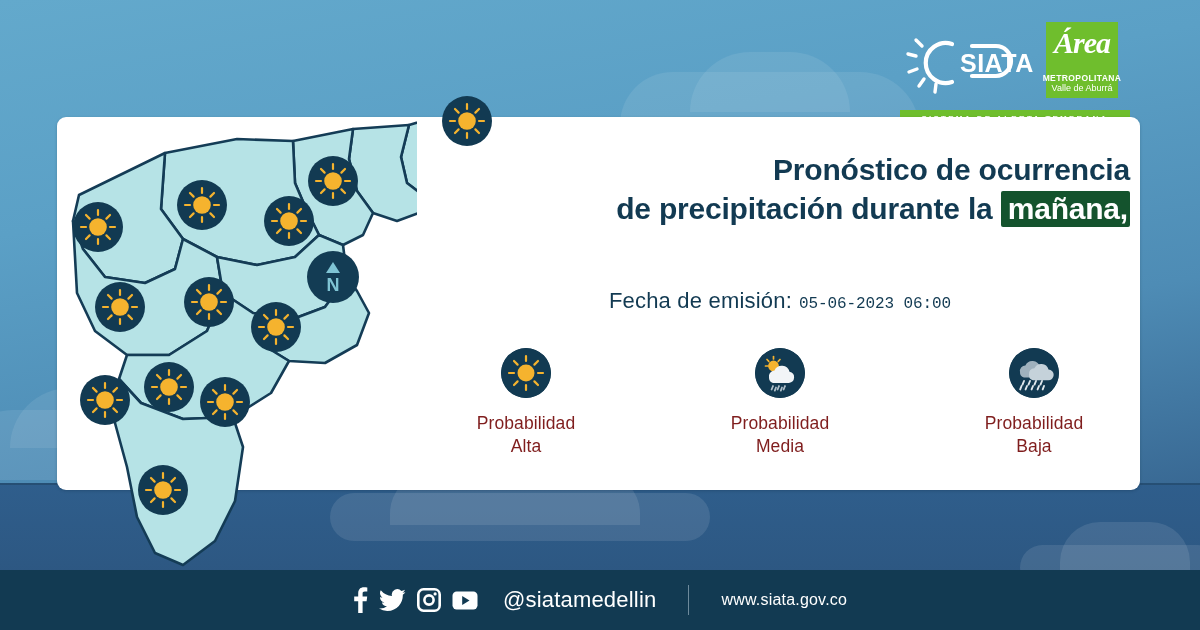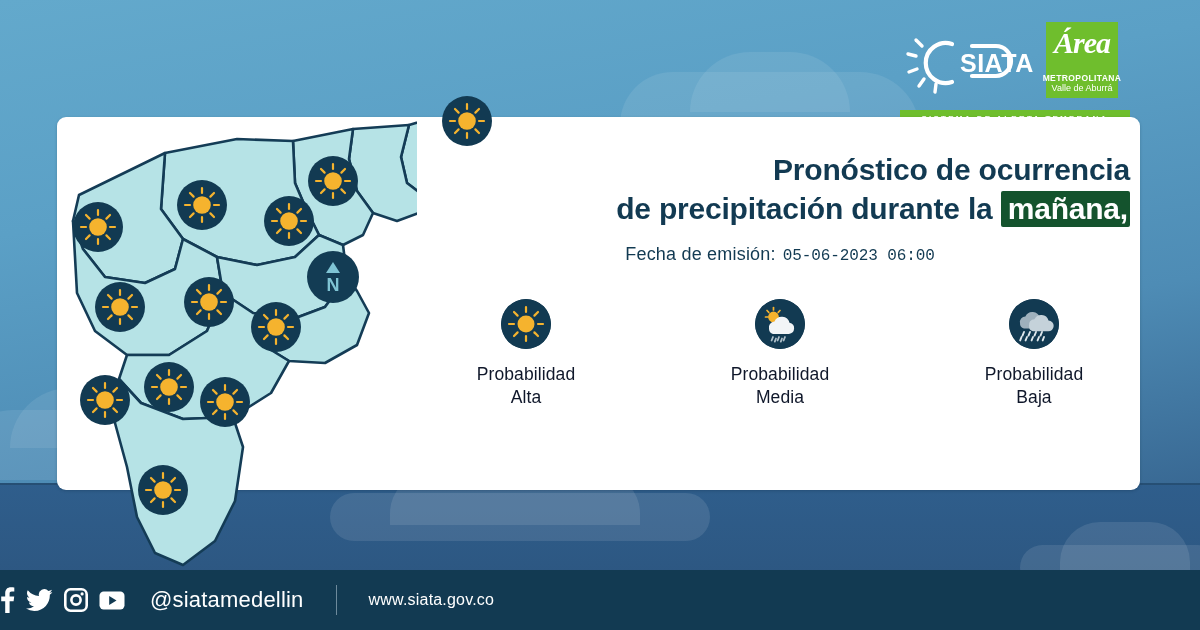--- a/index.html
+++ b/index.html
@@ -84,36 +84,36 @@
     margin:0;
   }
   .title .hl{
     background:#14532d;color:#ffffff;padding:2px 2px 3px 7px;border-radius:2px;
     display:inline-block;line-height:31px;
   }
   .datewrap{
     text-align:center;margin-top:16px;color:#123a52;
     display:flex;align-items:baseline;justify-content:center;gap:7px;
   }
-  .date-label{font-size:18px;letter-spacing:.2px;}
+  .date-label{font-size:22px;letter-spacing:.2px;margin-top:44px;}
   .date-value{font-size:16px;letter-spacing:-.1px;font-family:Liberation Mono, monospace;}
 
   .legend{
     display:flex;justify-content:center;gap:94px;margin-top:34px;
   }
   .legend-item{display:flex;flex-direction:column;align-items:center;width:160px;}
   .legend-icon{width:50px;height:50px;border-radius:50%;background:#123a52;margin-bottom:14px;}
   .legend-label{
-    text-align:center;color:#0f172a;font-size:17.5px;line-height:23px;letter-spacing:.1px;
+    text-align:center;color:#7f1d1d;font-size:17.5px;line-height:23px;letter-spacing:.1px;
   }
 
   
   .footer{
     position:absolute;left:0;top:570px;width:1200px;height:60px;
-    background:#123a52;display:flex;align-items:center;
+    background:#123a52;display:flex;align-items:center;justify-content:center;
   }
   .footer-inner{display:flex;align-items:center;gap:18px;}
   .social{display:flex;align-items:center;gap:11px;}
   .social svg{display:block;}
   .handle{color:#fff;font-size:22px;letter-spacing:.2px;margin-left:7px;}
   .divider{width:1px;height:30px;background:#6d8a9c;margin:0 14px;}
   .site{color:#fff;font-size:16px;letter-spacing:.2px;}
 </style>
 </head>
 <body>

